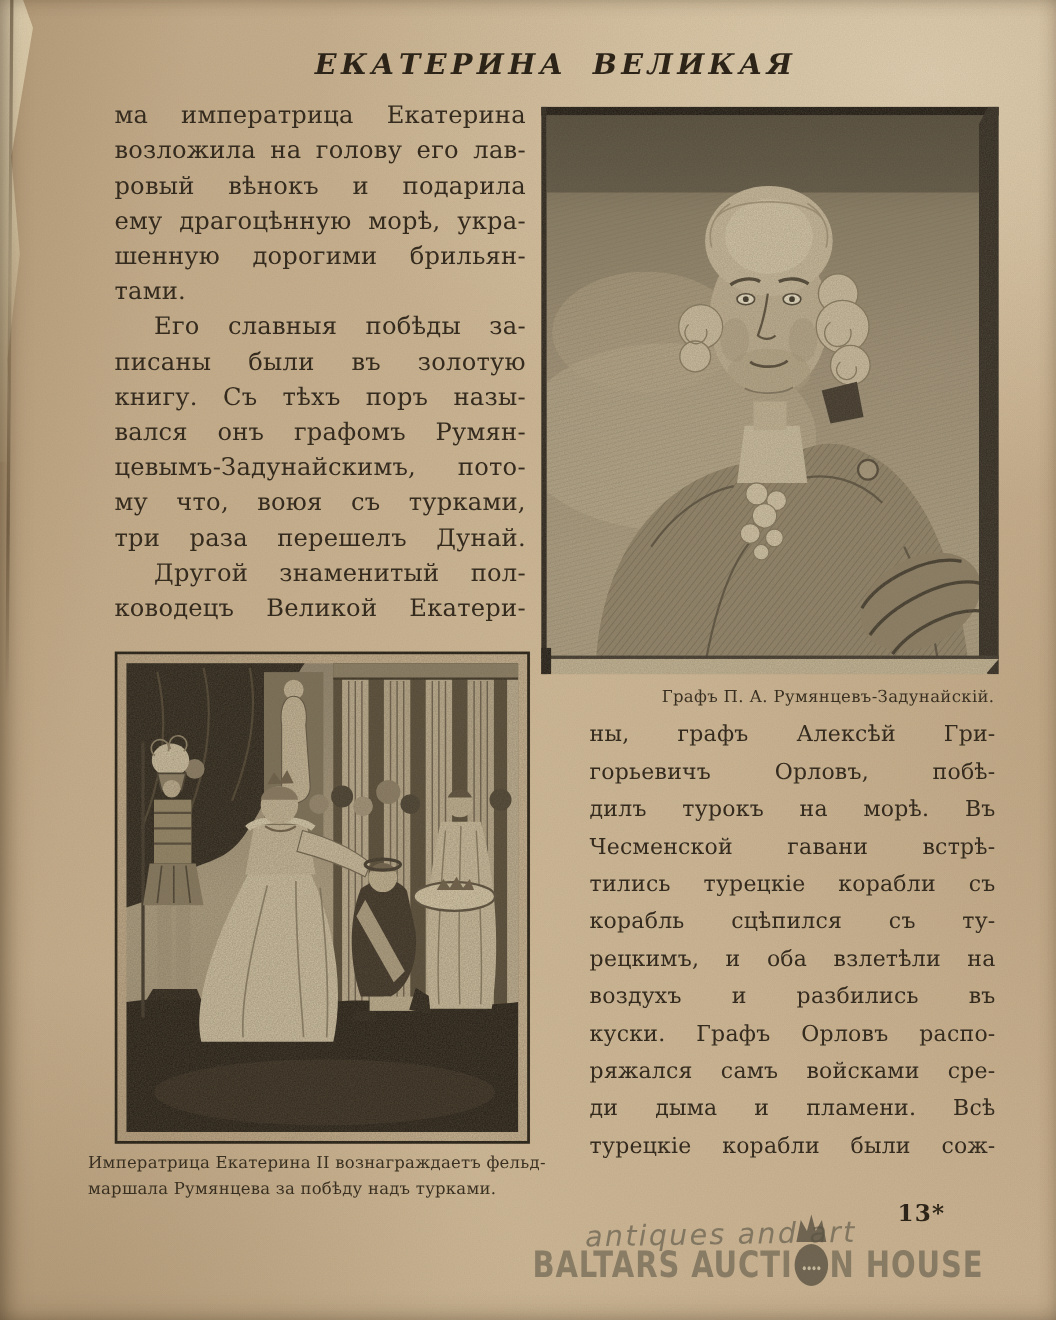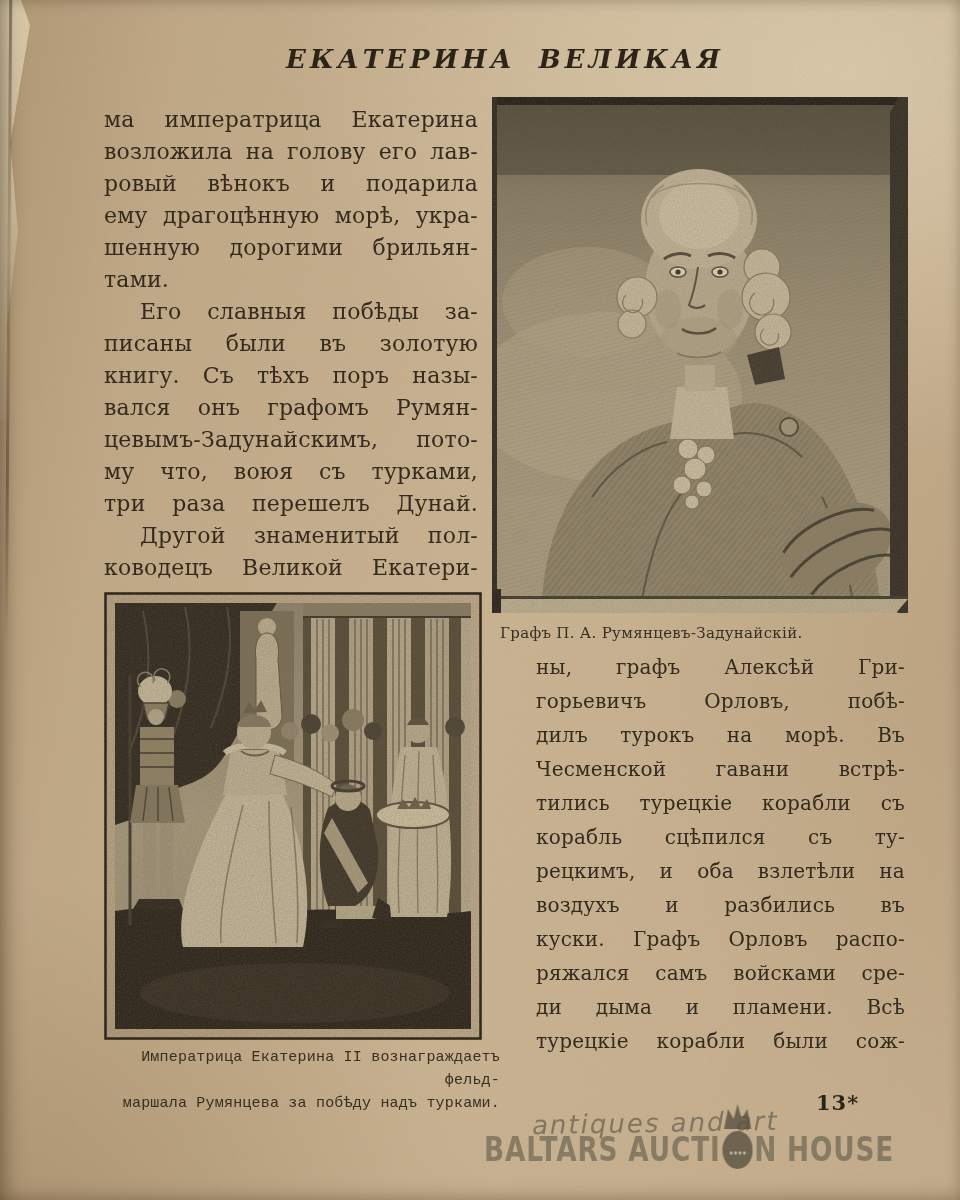--- a/index.html
+++ b/index.html
@@ -20,31 +20,31 @@
     transform:rotate(.4deg);}
   .vignette{position:absolute;inset:0;pointer-events:none;z-index:40;
     box-shadow:inset 16px 0 22px -12px rgba(58,42,22,.5), inset -8px 0 16px -8px rgba(58,42,22,.22),
       inset 0 -12px 26px -14px rgba(58,42,22,.35), inset 0 10px 20px -12px rgba(58,42,22,.18);}
   .grain-top{position:absolute;inset:0;z-index:45;pointer-events:none;opacity:.34;}
 
   .title{position:absolute;top:44px;left:105px;width:800px;margin:0;text-align:center;
     font-style:italic;font-weight:bold;font-size:26px;letter-spacing:4px;word-spacing:10px;color:#241c11;}
 
   .textcol .line{text-align:justify;text-align-last:justify;}
-  .left-text{position:absolute;top:90px;left:104px;width:374px;font-size:22px;line-height:32px;letter-spacing:.2px;margin-top:14px;}
+  .left-text{position:absolute;top:90px;left:104px;width:374px;font-size:22px;line-height:32px;letter-spacing:.2px;}
   .para{margin:0;}
   .para.indent .line:first-child{text-indent:36px;}
   .para.short-end .line:last-child{text-align-last:left;}
   .right-text{position:absolute;top:650px;left:536px;width:369px;font-size:20px;line-height:34px;letter-spacing:.2px;}
 
   .ceremony-fig{position:absolute;top:592px;left:104px;width:378px;height:448px;margin:0;}
-  .ceremony-caption{position:absolute;top:1046px;left:80px;width:420px;text-align:right;
-    font-size:15px;line-height:23px;color:#32291b;letter-spacing:.2px;font-family:Liberation Mono, monospace;}
+  .ceremony-caption{position:absolute;top:1046px;left:80px;width:420px;text-align:left;
+    font-size:15px;line-height:23px;color:#32291b;letter-spacing:.2px;}
   .portrait-fig{position:absolute;top:97px;left:492px;width:416px;height:516px;margin:0;}
-  .portrait-caption{position:absolute;top:624px;left:500px;width:404px;text-align:left;
+  .portrait-caption{position:absolute;top:624px;left:500px;width:404px;text-align:right;
     font-size:15px;color:#32291b;letter-spacing:.3px;}
 
   .page-marker{position:absolute;top:1090px;left:816px;font-size:21px;font-weight:bold;color:#241c11;letter-spacing:1px;}
 
   .watermark{position:absolute;top:1100px;left:484px;z-index:30;}
   .wm-script{position:absolute;top:8px;left:48px;font-family:"DejaVu Sans",sans-serif;font-style:italic;
     font-size:26px;color:rgba(104,97,80,.75);letter-spacing:2px;white-space:nowrap;transform:rotate(-1deg);}
   .wm-brand{position:absolute;top:30px;left:0;display:flex;align-items:center;white-space:nowrap;
     font-family:"DejaVu Sans",sans-serif;font-weight:bold;font-size:33px;letter-spacing:1px;
     color:rgba(96,89,73,.62);transform:scaleX(.8);transform-origin:left center;}

